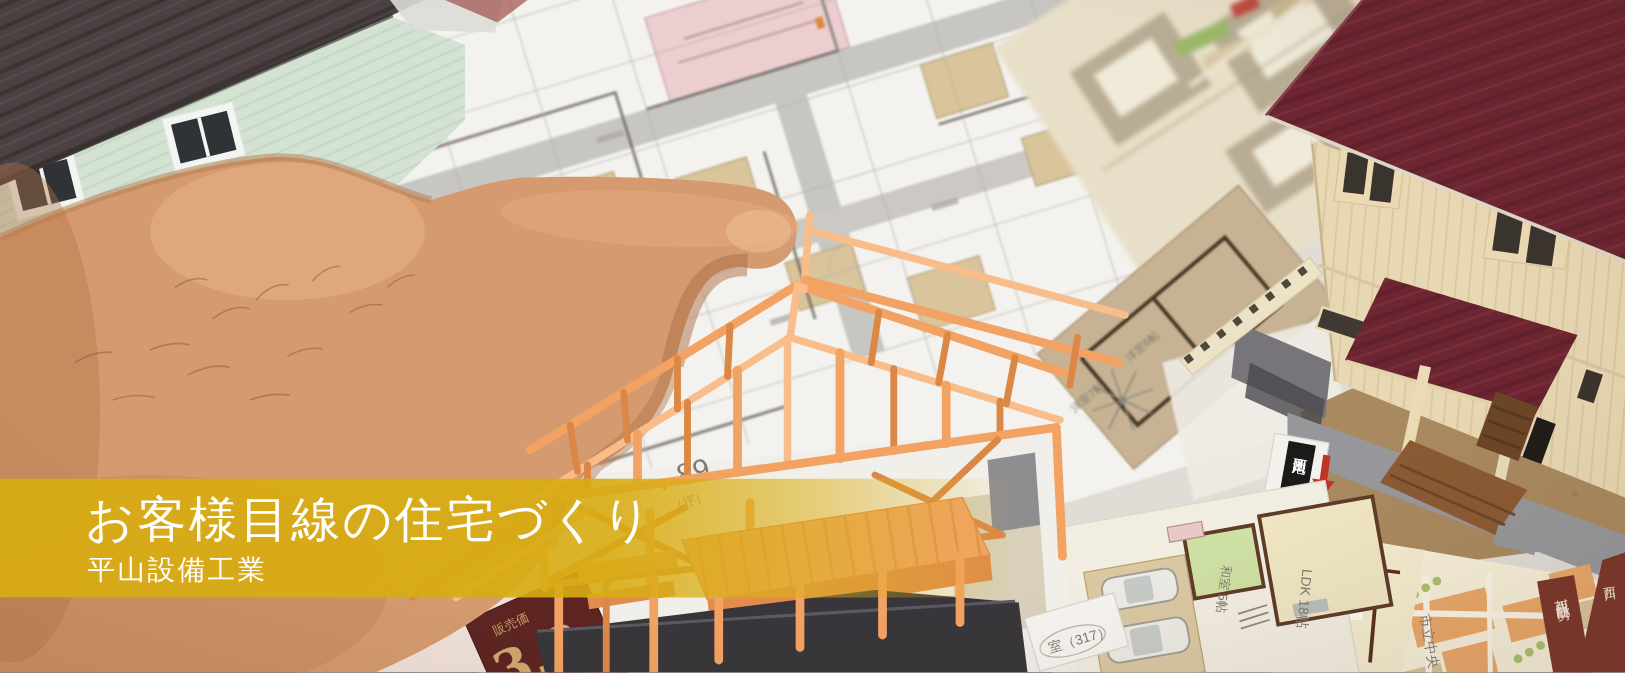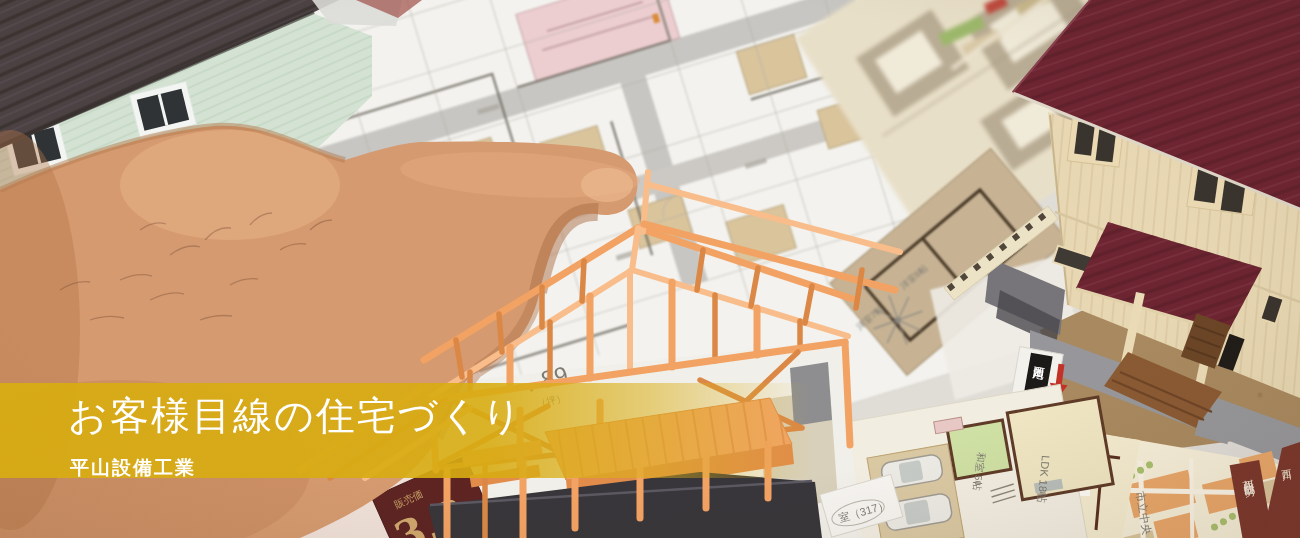--- a/index.html
+++ b/index.html
@@ -13,22 +13,22 @@
   .obeam{stroke:#f2a263;stroke-width:7;stroke-linecap:round;fill:none}
   .obeaml{stroke:#f8bd8a;stroke-width:6;stroke-linecap:round;fill:none}
   .obeamd{stroke:#db8846;stroke-width:5.5;stroke-linecap:round;fill:none}
   .ptxt{fill:#7e7a70;font-family:"Liberation Sans",sans-serif}
   
   .hero-banner{position:absolute;left:0;top:383px;width:812px;height:95px;
     background:linear-gradient(90deg, rgba(216,172,18,.93) 0%, rgba(216,172,18,.90) 60%,
                rgba(219,176,26,.55) 80%, rgba(222,180,34,0) 100%);}
   .hero-heading{position:absolute;left:68px;top:6px;font-size:39px;letter-spacing:2px;
     color:#fff;font-weight:400;white-space:nowrap;text-align:center;}
-  .hero-subheading{position:absolute;left:70px;top:72px;font-size:19px;letter-spacing:2px;
-    color:#fff;font-weight:700;white-space:nowrap;}
+  .hero-subheading{position:absolute;left:70px;top:58px;font-size:22px;letter-spacing:2px;
+    color:#fff;font-weight:400;white-space:nowrap;}
   .vtxt{writing-mode:vertical-rl;text-orientation:upright;}
 </style>
 </head>
 <body>
 
 <div class="stage">
 
 <svg width="1300" height="538" viewBox="0 0 1300 538">
   <defs>
     <pattern id="pSidH" width="12" height="9" patternUnits="userSpaceOnUse" patternTransform="rotate(-24)">

